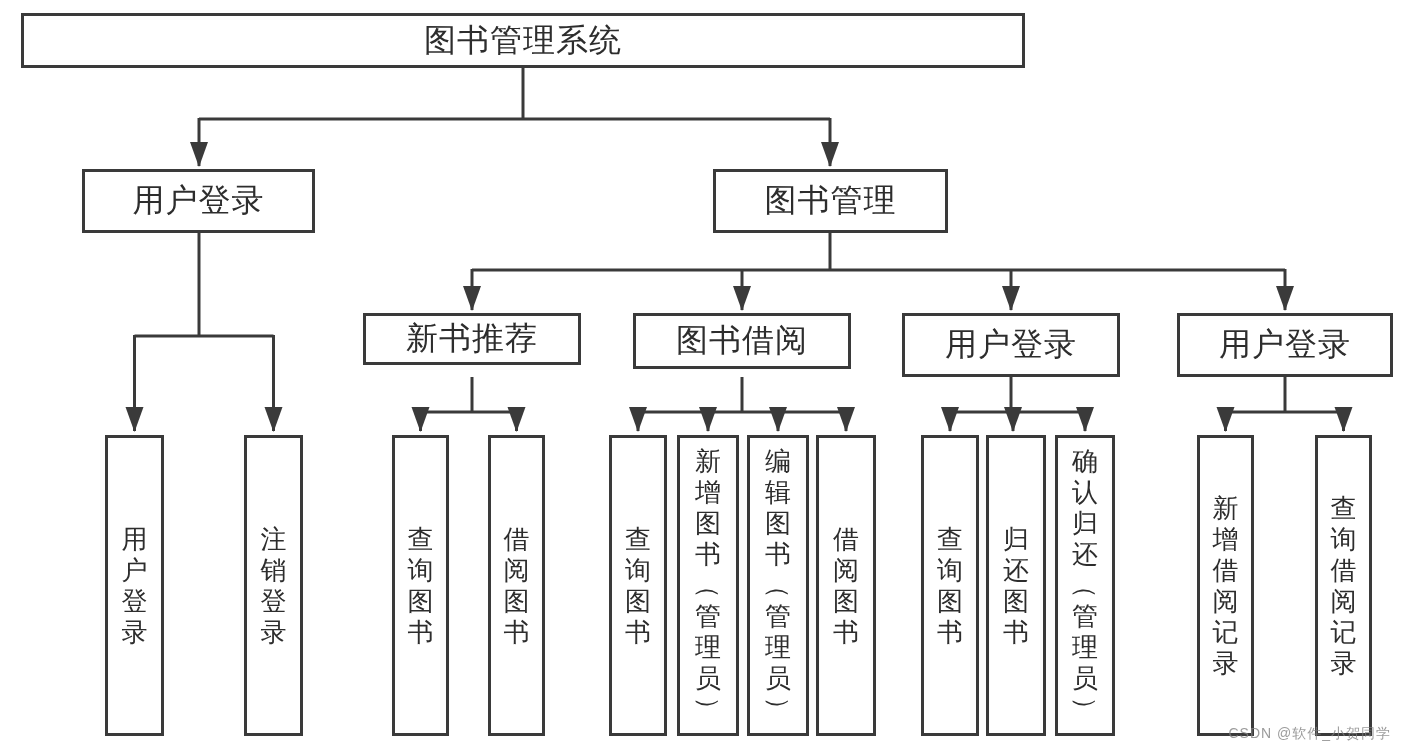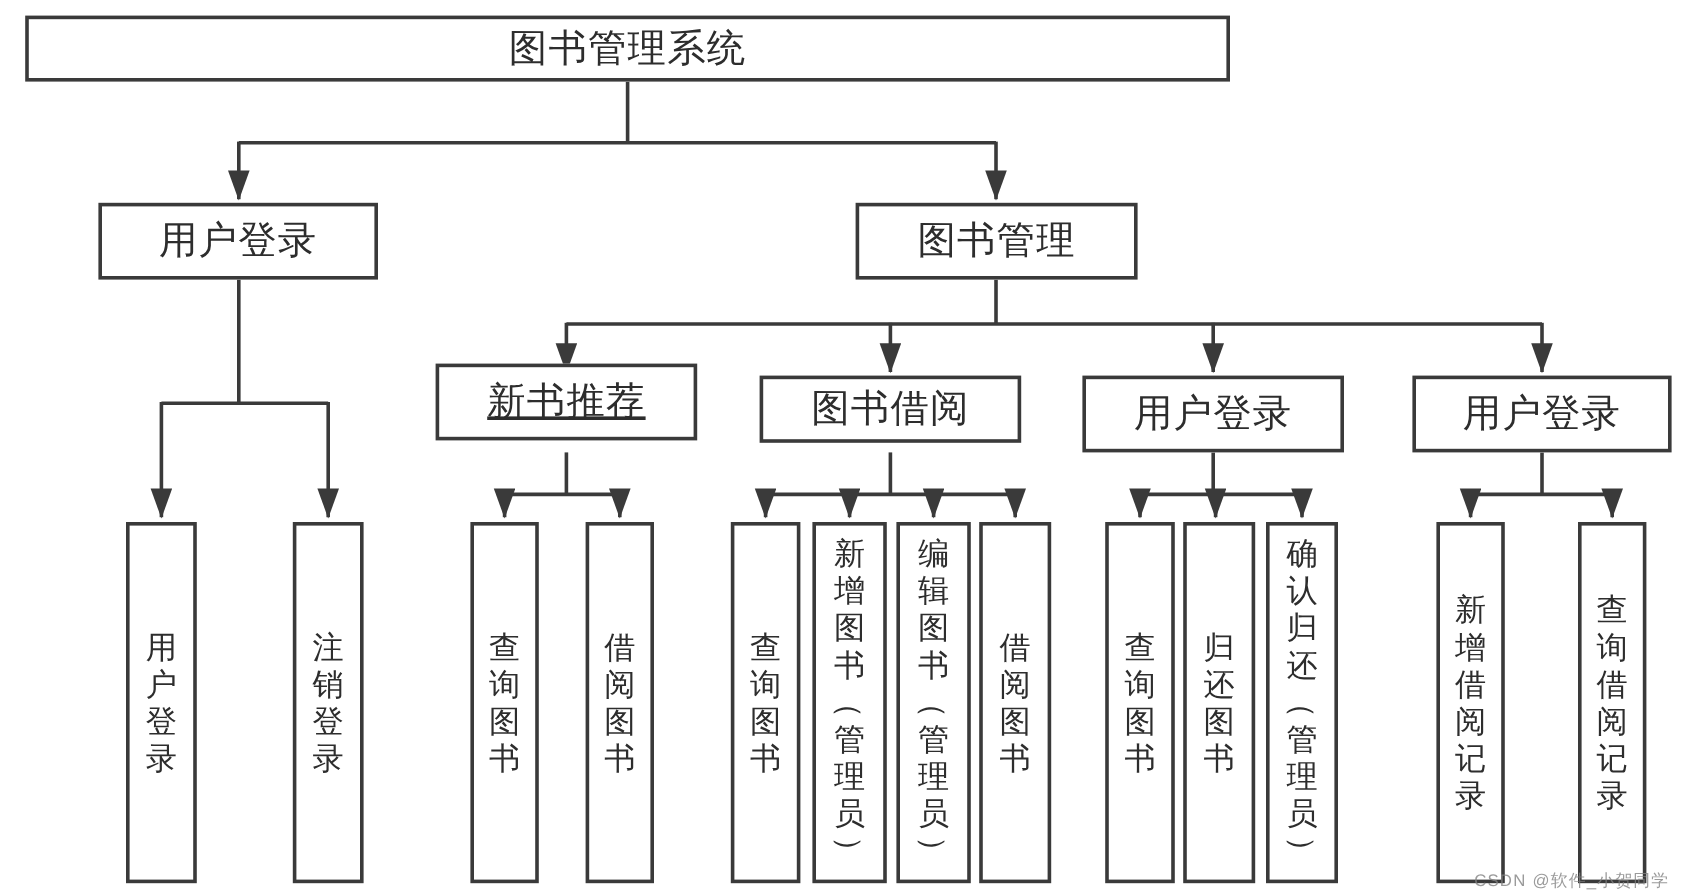--- a/index.html
+++ b/index.html
@@ -25,21 +25,21 @@
   .hnode{font-size:32px;letter-spacing:1px;text-align:center;}
   .vnode{flex-direction:column;font-size:26px;}
   .vchar{display:block;height:31px;line-height:31px;text-align:center;}
   .vpar{transform:rotate(90deg);}
   
   #b-root{left:21px;top:13px;width:1004px;height:55px;}
   
   #b-l2-0{left:82px;top:169px;width:233px;height:64px;}
   #b-l2-1{left:713px;top:169px;width:235px;height:64px;}
   
-  #b-l3-0{left:363px;top:303px;width:218px;height:64px;text-decoration:underline;}
+  #b-l3-0{left:363px;top:313px;width:218px;height:52px;}
   #b-l3-1{left:633px;top:313px;width:218px;height:56px;}
   #b-l3-2{left:902px;top:313px;width:218px;height:64px;}
   #b-l3-3{left:1177px;top:313px;width:216px;height:64px;}
   
   .leaf{top:435px;height:301px;}
   #leaf-0{left:105px;width:59px;}
   #leaf-1{left:244px;width:59px;}
   #leaf-2{left:392px;width:57px;}
   #leaf-3{left:488px;width:57px;}
   #leaf-4{left:609px;width:58px;}

